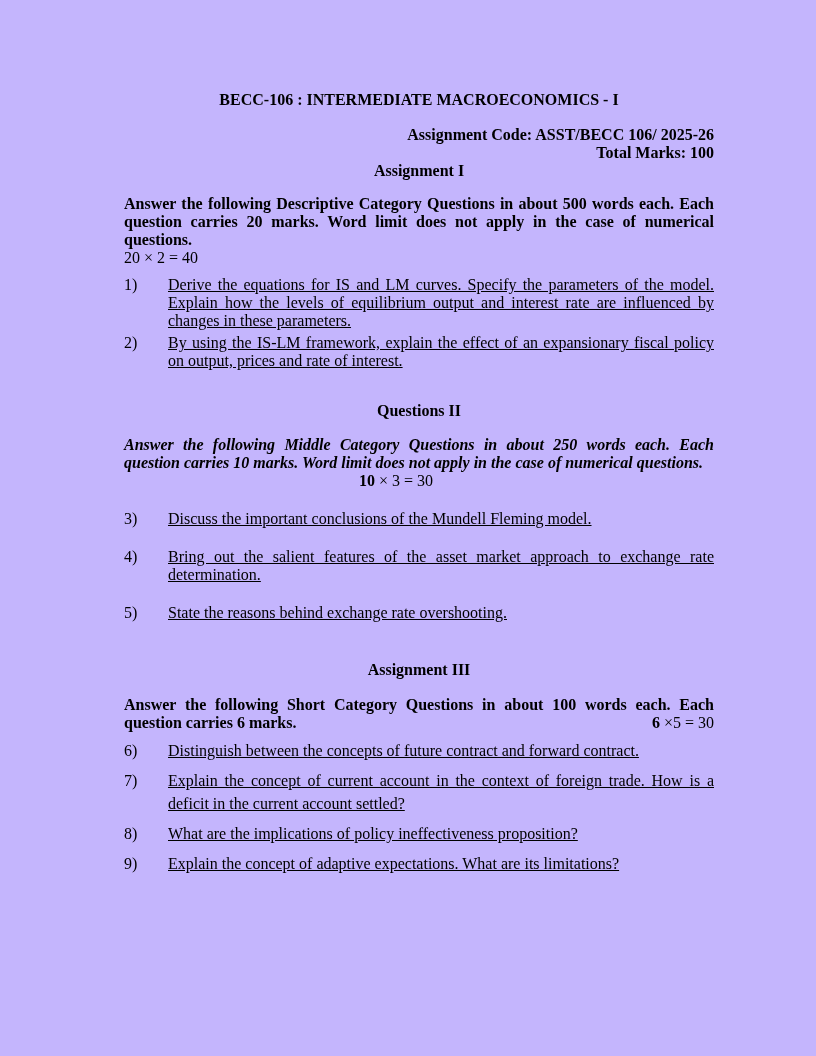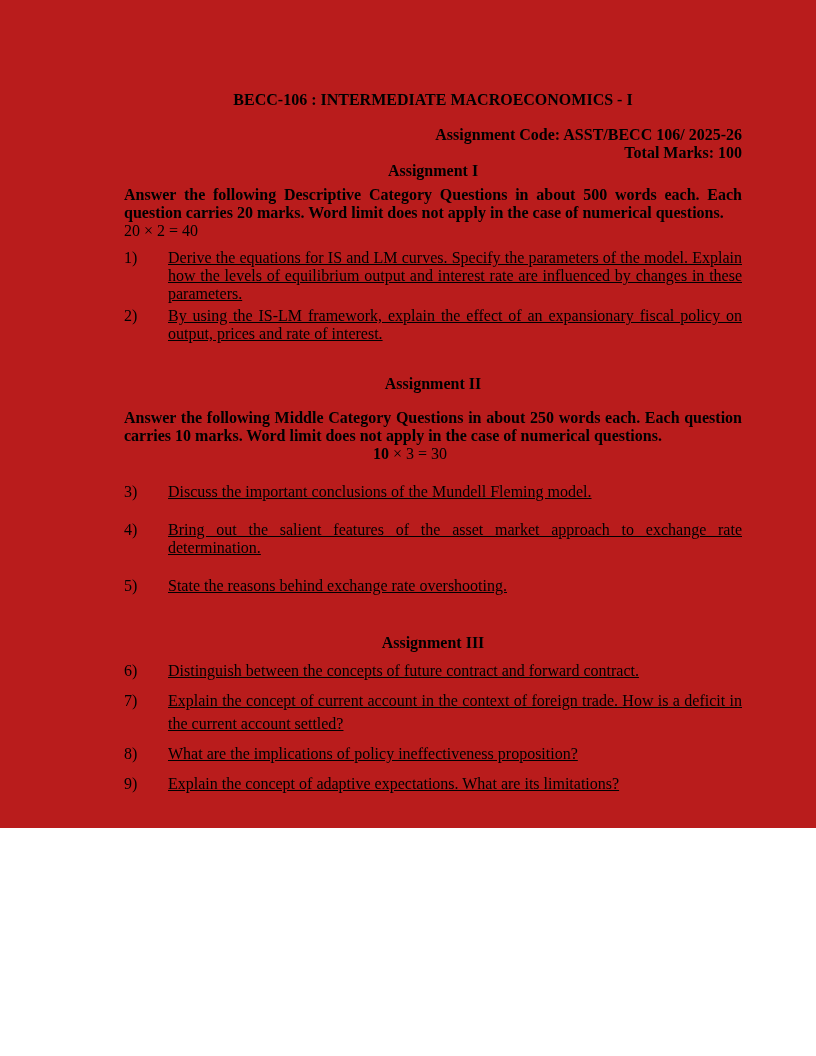--- a/index.html
+++ b/index.html
@@ -8,23 +8,23 @@
     width: 816px;
     height: 1056px;
     font-family: "Liberation Serif", "DejaVu Serif", serif;
     color: #000000;
     position: relative;
     overflow: hidden;
   }
   .page {
     position: absolute;
     top: 0; left: 0;
-    width: 816px; height: 828px;
-    padding: 91px 74px 40px 124px;
-    background: #b91c1c;
+    width: 816px; height: 1056px;
+    padding: 91px 102px 40px 124px;
+    background: #c4b5fd;
   }
   .doc-title {
     text-align: center;
     font-weight: bold;
     font-size: 16px;
     line-height: 18px;
   }
   .meta-block {
     margin-top: 17px;
     text-align: right;
@@ -74,25 +74,25 @@
     flex: 0 0 44px;
     line-height: 18px;
   }
   .q-text {
     flex: 1 1 auto;
     line-height: 18px;
     text-align: justify;
     text-decoration: underline;
   }
   
-  .sec1-para { margin-top: 6px; }
+  .sec1-para { margin-top: 15px; }
   .sec1-q { margin-top: 9px; }
   .sec1-q + .sec1-q { margin-top: 4px; }
   .sec2-heading { margin-top: 32px; }
-  .sec2-para { margin-top: 16px; }
+  .sec2-para { margin-top: 16px; font-style: italic; }
   .sec2-q-first { margin-top: 31px; }
   .sec2-q { margin-top: 20px; }
   .sec3-heading { margin-top: 39px; }
   .sec3-para { margin-top: 17px; }
   .sec3-q-first { margin-top: 11px; }
   .sec3-q { margin-top: 7px; }
   .sec3 .q-num, .sec3 .q-text { line-height: 23px; }
 </style>
 </head>
 <body>
@@ -115,40 +115,44 @@
       <div class="q-num">1)</div>
       <div class="q-text">Derive the equations for IS and LM curves. Specify the parameters of the model. Explain how the levels of equilibrium output and interest rate are influenced by changes in these parameters.</div>
     </div>
     <div class="question sec1-q">
       <div class="q-num">2)</div>
       <div class="q-text">By using the IS-LM framework, explain the effect of an expansionary fiscal policy on output, prices and rate of interest.</div>
     </div>
   </div>
 
   <div class="sec2">
-    <div class="section-heading sec2-heading">Assignment II</div>
+    <div class="section-heading sec2-heading">Questions II</div>
     <div class="instructions sec2-para">Answer the following Middle Category Questions in about 250 words each. Each question carries 10 marks. Word limit does not apply in the case of numerical questions.</div>
     <div class="marks-line-right"><span class="marks-bold">10</span><span> × 3 = 30</span></div>
 
     <div class="question sec2-q sec2-q-first">
       <div class="q-num">3)</div>
       <div class="q-text">Discuss the important conclusions of the Mundell Fleming model.</div>
     </div>
     <div class="question sec2-q">
       <div class="q-num">4)</div>
       <div class="q-text">Bring out the salient features of the asset market approach to exchange rate determination.</div>
     </div>
     <div class="question sec2-q">
       <div class="q-num">5)</div>
       <div class="q-text">State the reasons behind exchange rate overshooting.</div>
     </div>
   </div>
 
   <div class="sec3">
     <div class="section-heading sec3-heading">Assignment III</div>
+    <div class="instructions-wrap sec3-para">
+      <div class="instructions">Answer the following Short Category Questions in about 100 words each. Each question carries 6 marks.</div>
+      <div class="marks-inline-br"><span class="marks-bold">6</span><span> ×5 = 30</span></div>
+    </div>
 
     <div class="question sec3-q sec3-q-first">
       <div class="q-num">6)</div>
       <div class="q-text">Distinguish between the concepts of future contract and forward contract.</div>
     </div>
     <div class="question sec3-q">
       <div class="q-num">7)</div>
       <div class="q-text">Explain the concept of current account in the context of foreign trade. How is a deficit in the current account settled?</div>
     </div>
     <div class="question sec3-q">

